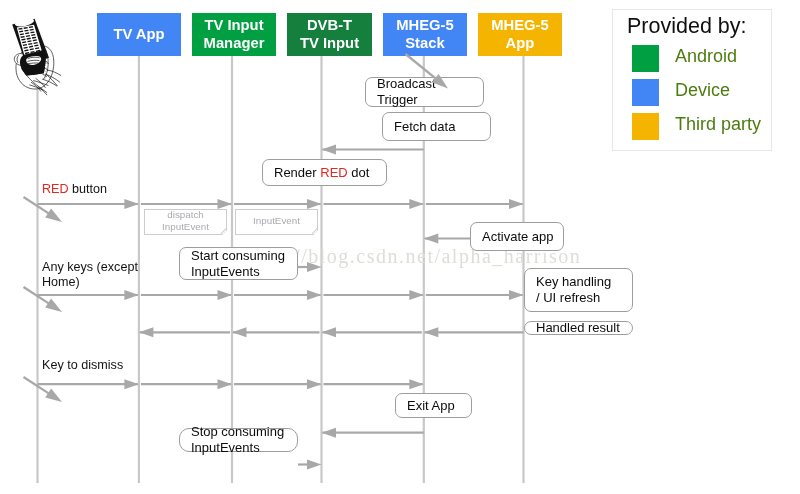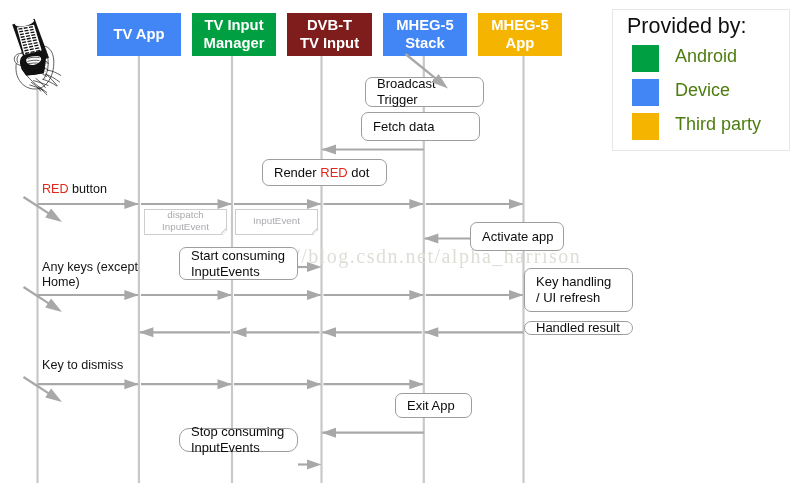--- a/index.html
+++ b/index.html
@@ -96,34 +96,34 @@
       </g>
   </svg>
 
   <div class="lane-box" style="left:97px;top:13px;width:84px;height:43px;background:#4285f4">
     <span>TV App</span>
   </div>
   <div class="lane-box" style="left:192px;top:13px;width:84px;height:43px;background:#009f41">
     <span>TV Input
 Manager</span>
   </div>
-  <div class="lane-box" style="left:287px;top:13px;width:85px;height:43px;background:#7f1d1d">
+  <div class="lane-box" style="left:287px;top:13px;width:85px;height:43px;background:#15803d">
     <span>DVB-T
 TV Input</span>
   </div>
   <div class="lane-box" style="left:383px;top:13px;width:84px;height:43px;background:#4285f4">
     <span>MHEG-5
 Stack</span>
   </div>
   <div class="lane-box" style="left:478px;top:13px;width:84px;height:43px;background:#f5b400">
     <span>MHEG-5
 App</span>
   </div>
 
-  <div class="legend" style="left:612px;top:9px;width:178px;height:142px;">
+  <div class="legend" style="left:612px;top:9px;width:160px;height:142px;">
     <div class="legend-title" style="left:14px;top:4px;">Provided by:</div>
     <div class="sw" style="left:19px;top:35px;width:27px;height:27px;background:#009f41"></div>
     <div class="lg-label" style="left:62px;top:36px;">Android</div>
     <div class="sw" style="left:19px;top:69px;width:27px;height:27px;background:#4285f4"></div>
     <div class="lg-label" style="left:62px;top:70px;">Device</div>
     <div class="sw" style="left:19px;top:103px;width:27px;height:27px;background:#f5b400"></div>
     <div class="lg-label" style="left:62px;top:104px;">Third party</div>
   </div>
 
   <div class="wm" style="left:250px;top:245px;">http://blog.csdn.net/alpha_harrison</div>
@@ -141,21 +141,21 @@
     <span class="nt">InputEvent</span>
         <i class="fold"></i>
   </div>
       <i class="fold"></i>
     </div>
 
   <div class="msg" style="left:365px;top:77px;width:119px;height:30px;">
     <span class="mt">Broadcast
 Trigger</span>
   </div>
-  <div class="msg" style="left:361px;top:112px;width:119px;height:29px;">
+  <div class="msg" style="left:382px;top:112px;width:109px;height:29px;">
     <span class="mt">Fetch data</span>
   </div>
   <div class="msg" style="left:262px;top:159px;width:125px;height:27px;">
     <span class="mt" id="render-red-dot-text">Render <span class="red">RED</span> dot</span>
   </div>
   <div class="msg" style="left:470px;top:222px;width:94px;height:29px;">
     <span class="mt">Activate app</span>
   </div>
   <div class="msg" style="left:179px;top:247px;width:119px;height:33px;">
     <span class="mt">Start consuming

